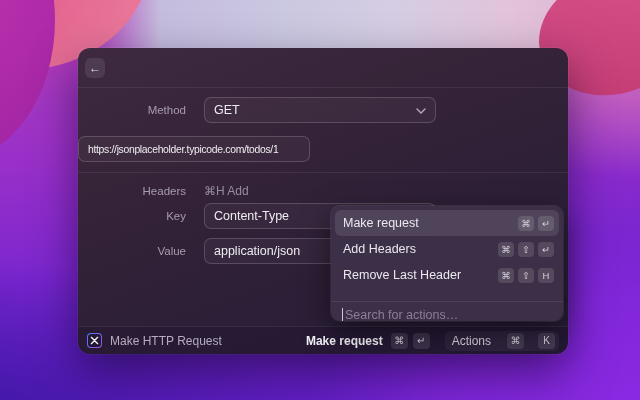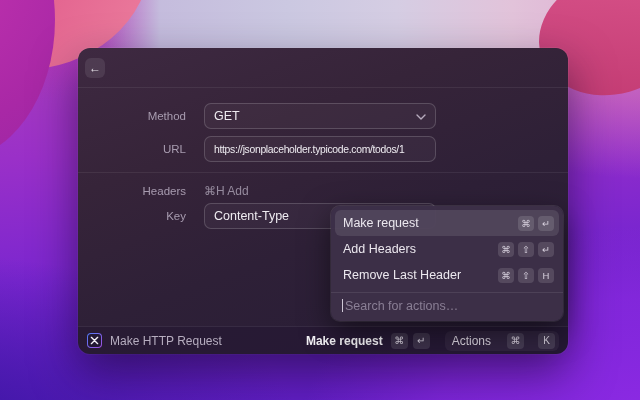--- a/index.html
+++ b/index.html
@@ -52,21 +52,21 @@
     border-radius:9px; background:rgba(61,47,72,.97);
     box-shadow:0 10px 30px rgba(0,0,0,.5), 0 0 0 1px rgba(255,255,255,.11);
     padding:4px 4px 0 4px; }
   .popup-item { height:26px; display:flex; align-items:center; padding:0 5px 0 8px; border-radius:6px; cursor:pointer; }
   .popup-item.selected { background:rgba(255,255,255,.10); }
   .popup-item .item-label { font-size:12.5px; color:#ece8ef; flex:1; }
   .keys { display:flex; gap:4px; }
   .keycap { min-width:16px; height:15px; padding:0 3px; border-radius:4px;
     background:rgba(255,255,255,.13); color:#d6cfdc; font-size:9.5px;
     display:flex; align-items:center; justify-content:center; }
-  .popup-search { margin:4px -4px 0 -4px; border-top:1px solid rgba(255,255,255,.09);
+  .popup-search { margin:13px -4px 0 -4px; border-top:1px solid rgba(255,255,255,.09);
     height:26px; display:flex; align-items:center; padding:0 11px; }
   .caret { width:1px; height:13px; background:#cfc8d6; margin-right:2px; }
   .popup-search input { background:transparent; border:none; outline:none; width:100%;
     font-family:"Liberation Sans",sans-serif; font-size:12.5px; color:#ded8e4; }
   .popup-search input::placeholder { color:#8a7f95; }
 
   
   .footer { position:absolute; left:0; right:0; bottom:0; height:28px;
     border-top:1px solid rgba(255,255,255,.08); background:rgba(28,16,46,.28);
     display:flex; align-items:center; padding:0 9px; }
@@ -93,53 +93,58 @@
   <div class="blob blob-crimson"></div>
 
   <div class="panel">
 
     <div class="panel-header">
       <div class="back-btn">
         <span>←</span>
       </div>
     </div>
 
-    <div class="row" style="top:55px;">
+    <div class="row" style="top:49px;">
       <div class="lbl">Method</div>
       <div class="field select">
         <span>GET</span>
         <span>
           <svg width="10" height="6" viewBox="0 0 10 6">
               <polyline points="1,1 5,5 9,1" fill="none" stroke="#b7abbe" stroke-width="1.4" stroke-linecap="round" stroke-linejoin="round"></polyline>
             </svg>
         </span>
       </div>
     </div>
 
     <div class="row" style="top:88px;">
-      <div class="lbl">URL</div>
       <div class="field url-size">
         <span>https://jsonplaceholder.typicode.com/todos/1</span>
       </div>
     </div>
 
     <div class="divider" style="top:124px;"></div>
 
     <div class="row" style="top:155px;">
       <div class="lbl">Key</div>
       <div class="field">
         <span>Content-Type</span>
       </div>
     </div>
 
     <div class="row" style="top:136px;">
       <div class="lbl">Headers</div>
       <div class="hint">⌘H Add</div>
     </div>
 
+    <div class="row" style="top:190px;">
+      <div class="lbl">Value</div>
+      <div class="field">
+        <span>application/json</span>
+      </div>
+    </div>
 
     <div class="footer">
       <div class="app-icon">
         <svg width="9" height="9" viewBox="0 0 10 10">
           <path d="M1.5 1.5 L8.5 8.5 M8.5 1.5 L1.5 8.5" stroke="#f2eff5" stroke-width="1.5" stroke-linecap="round"></path>
         </svg>
       </div>
       <div class="footer-title">Make HTTP Request</div>
       <div class="footer-right">
         <span class="primary-label">Make request</span>

